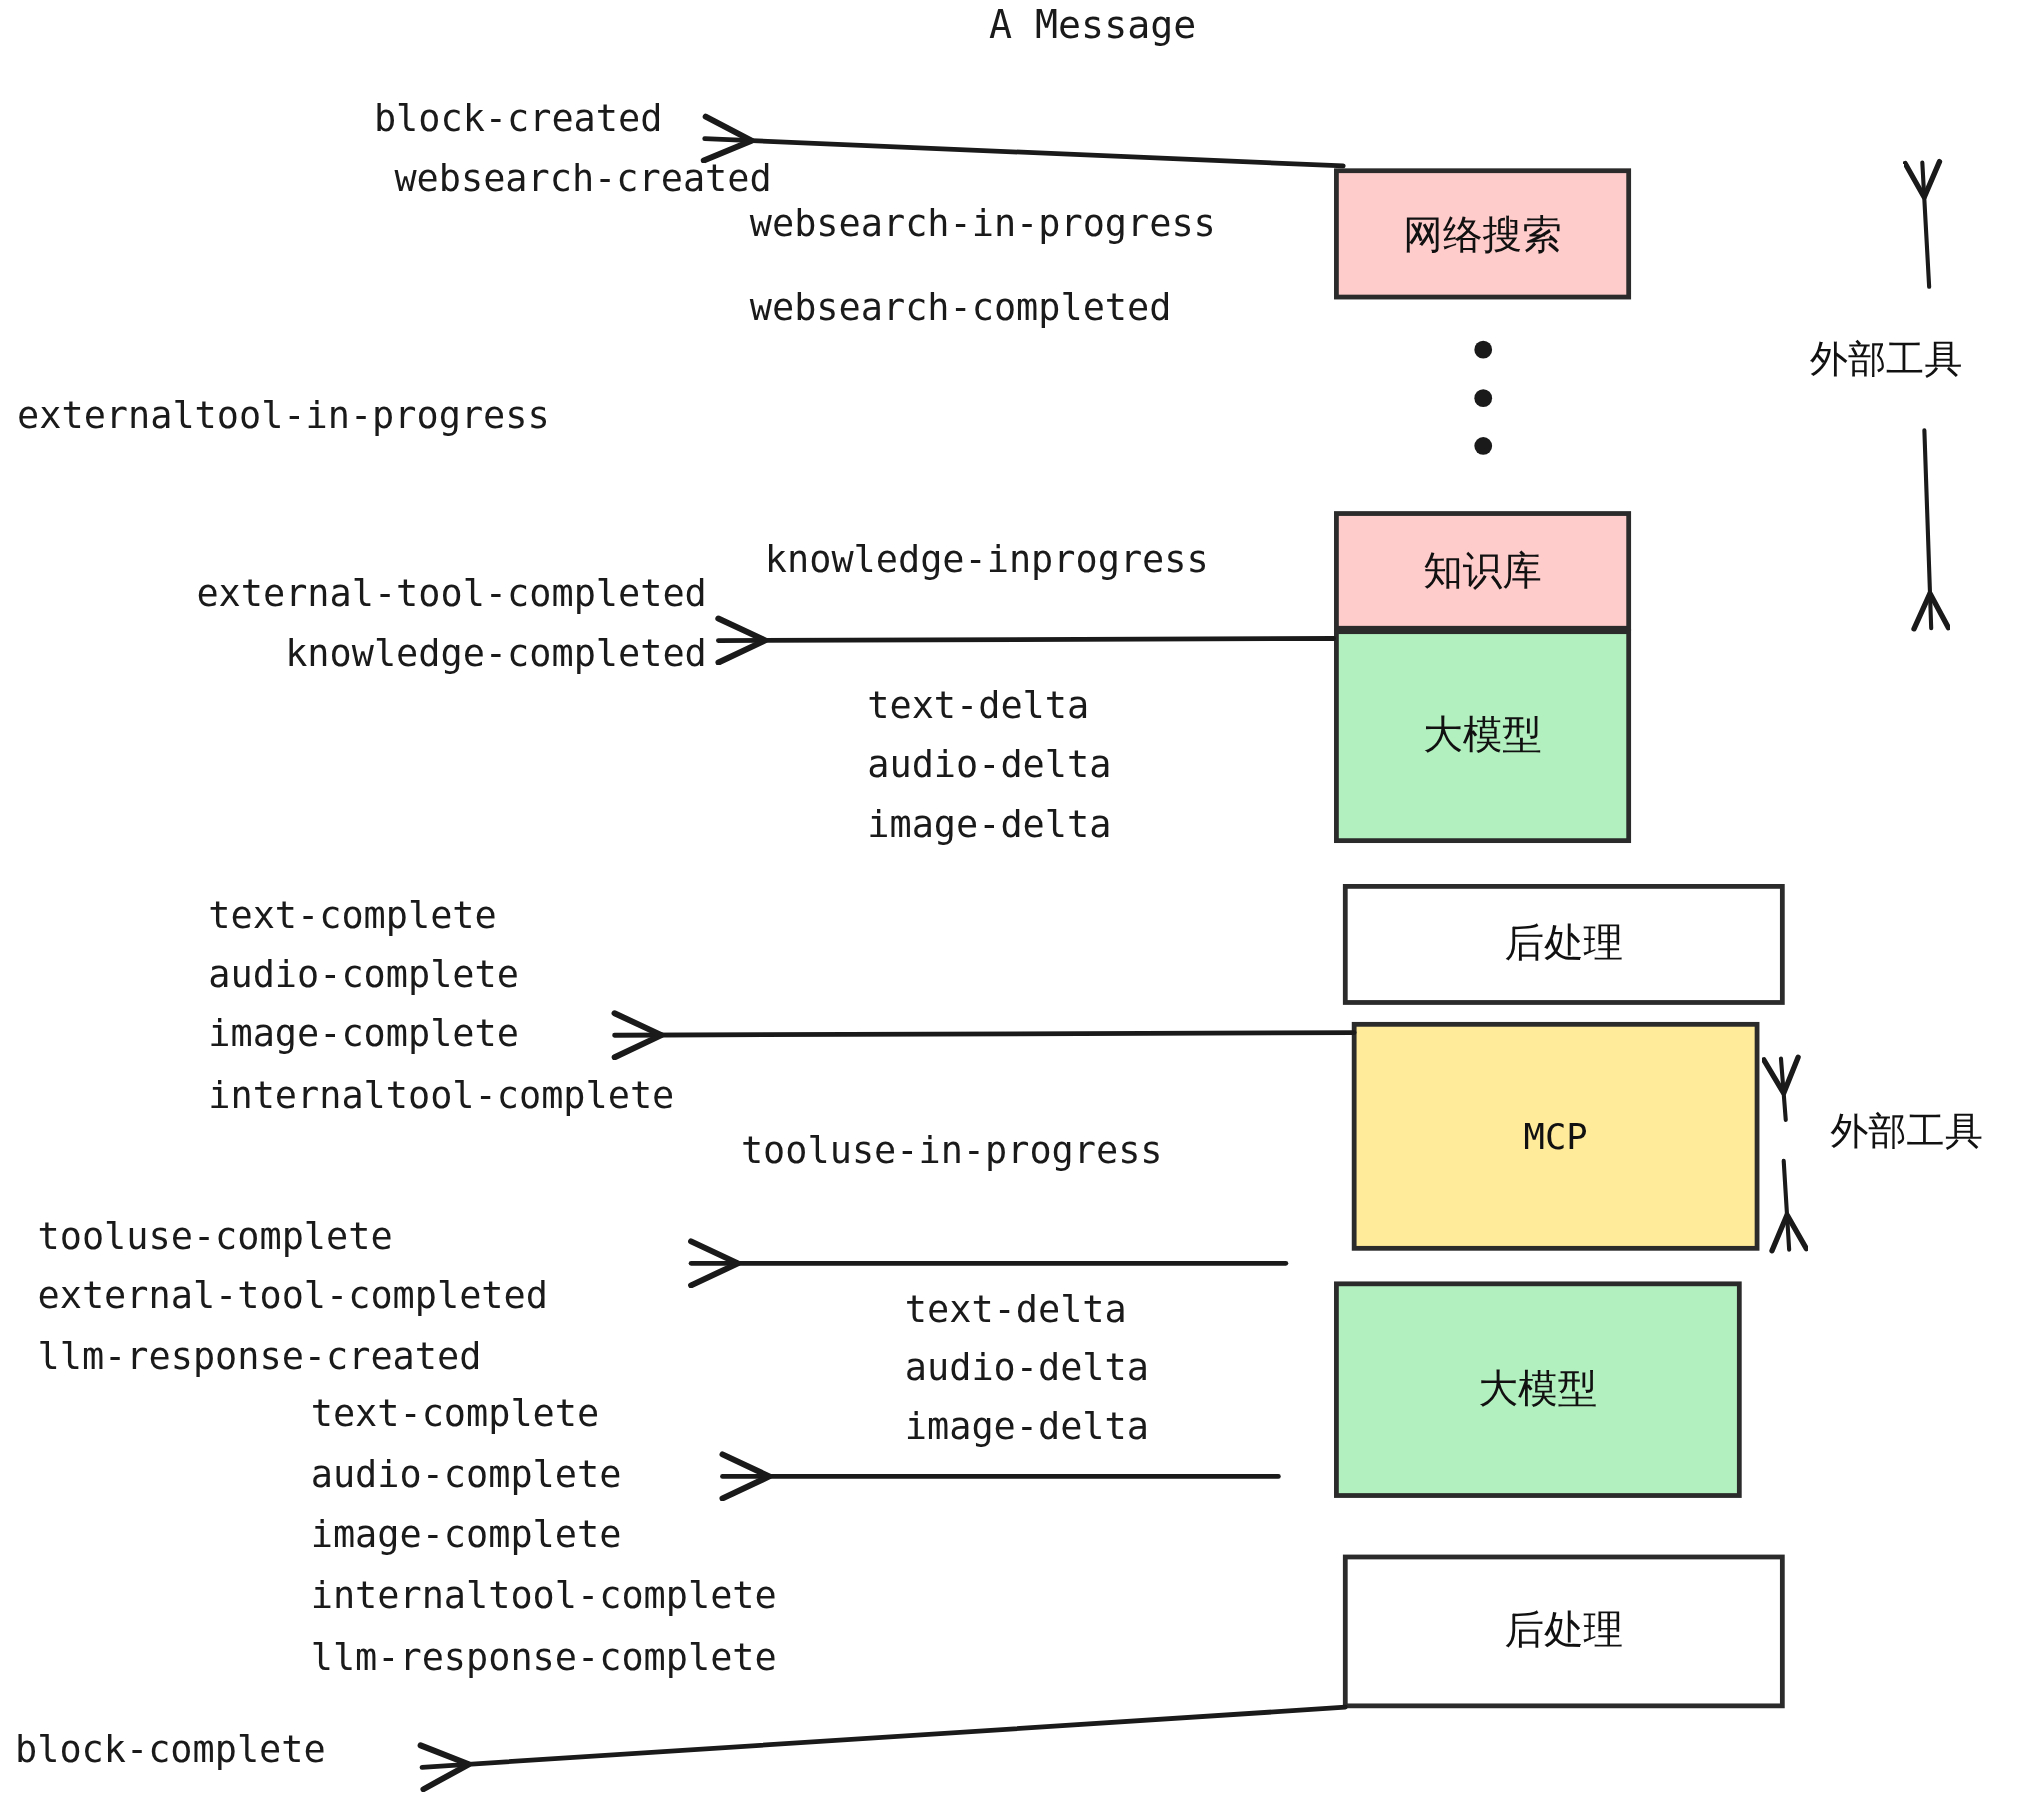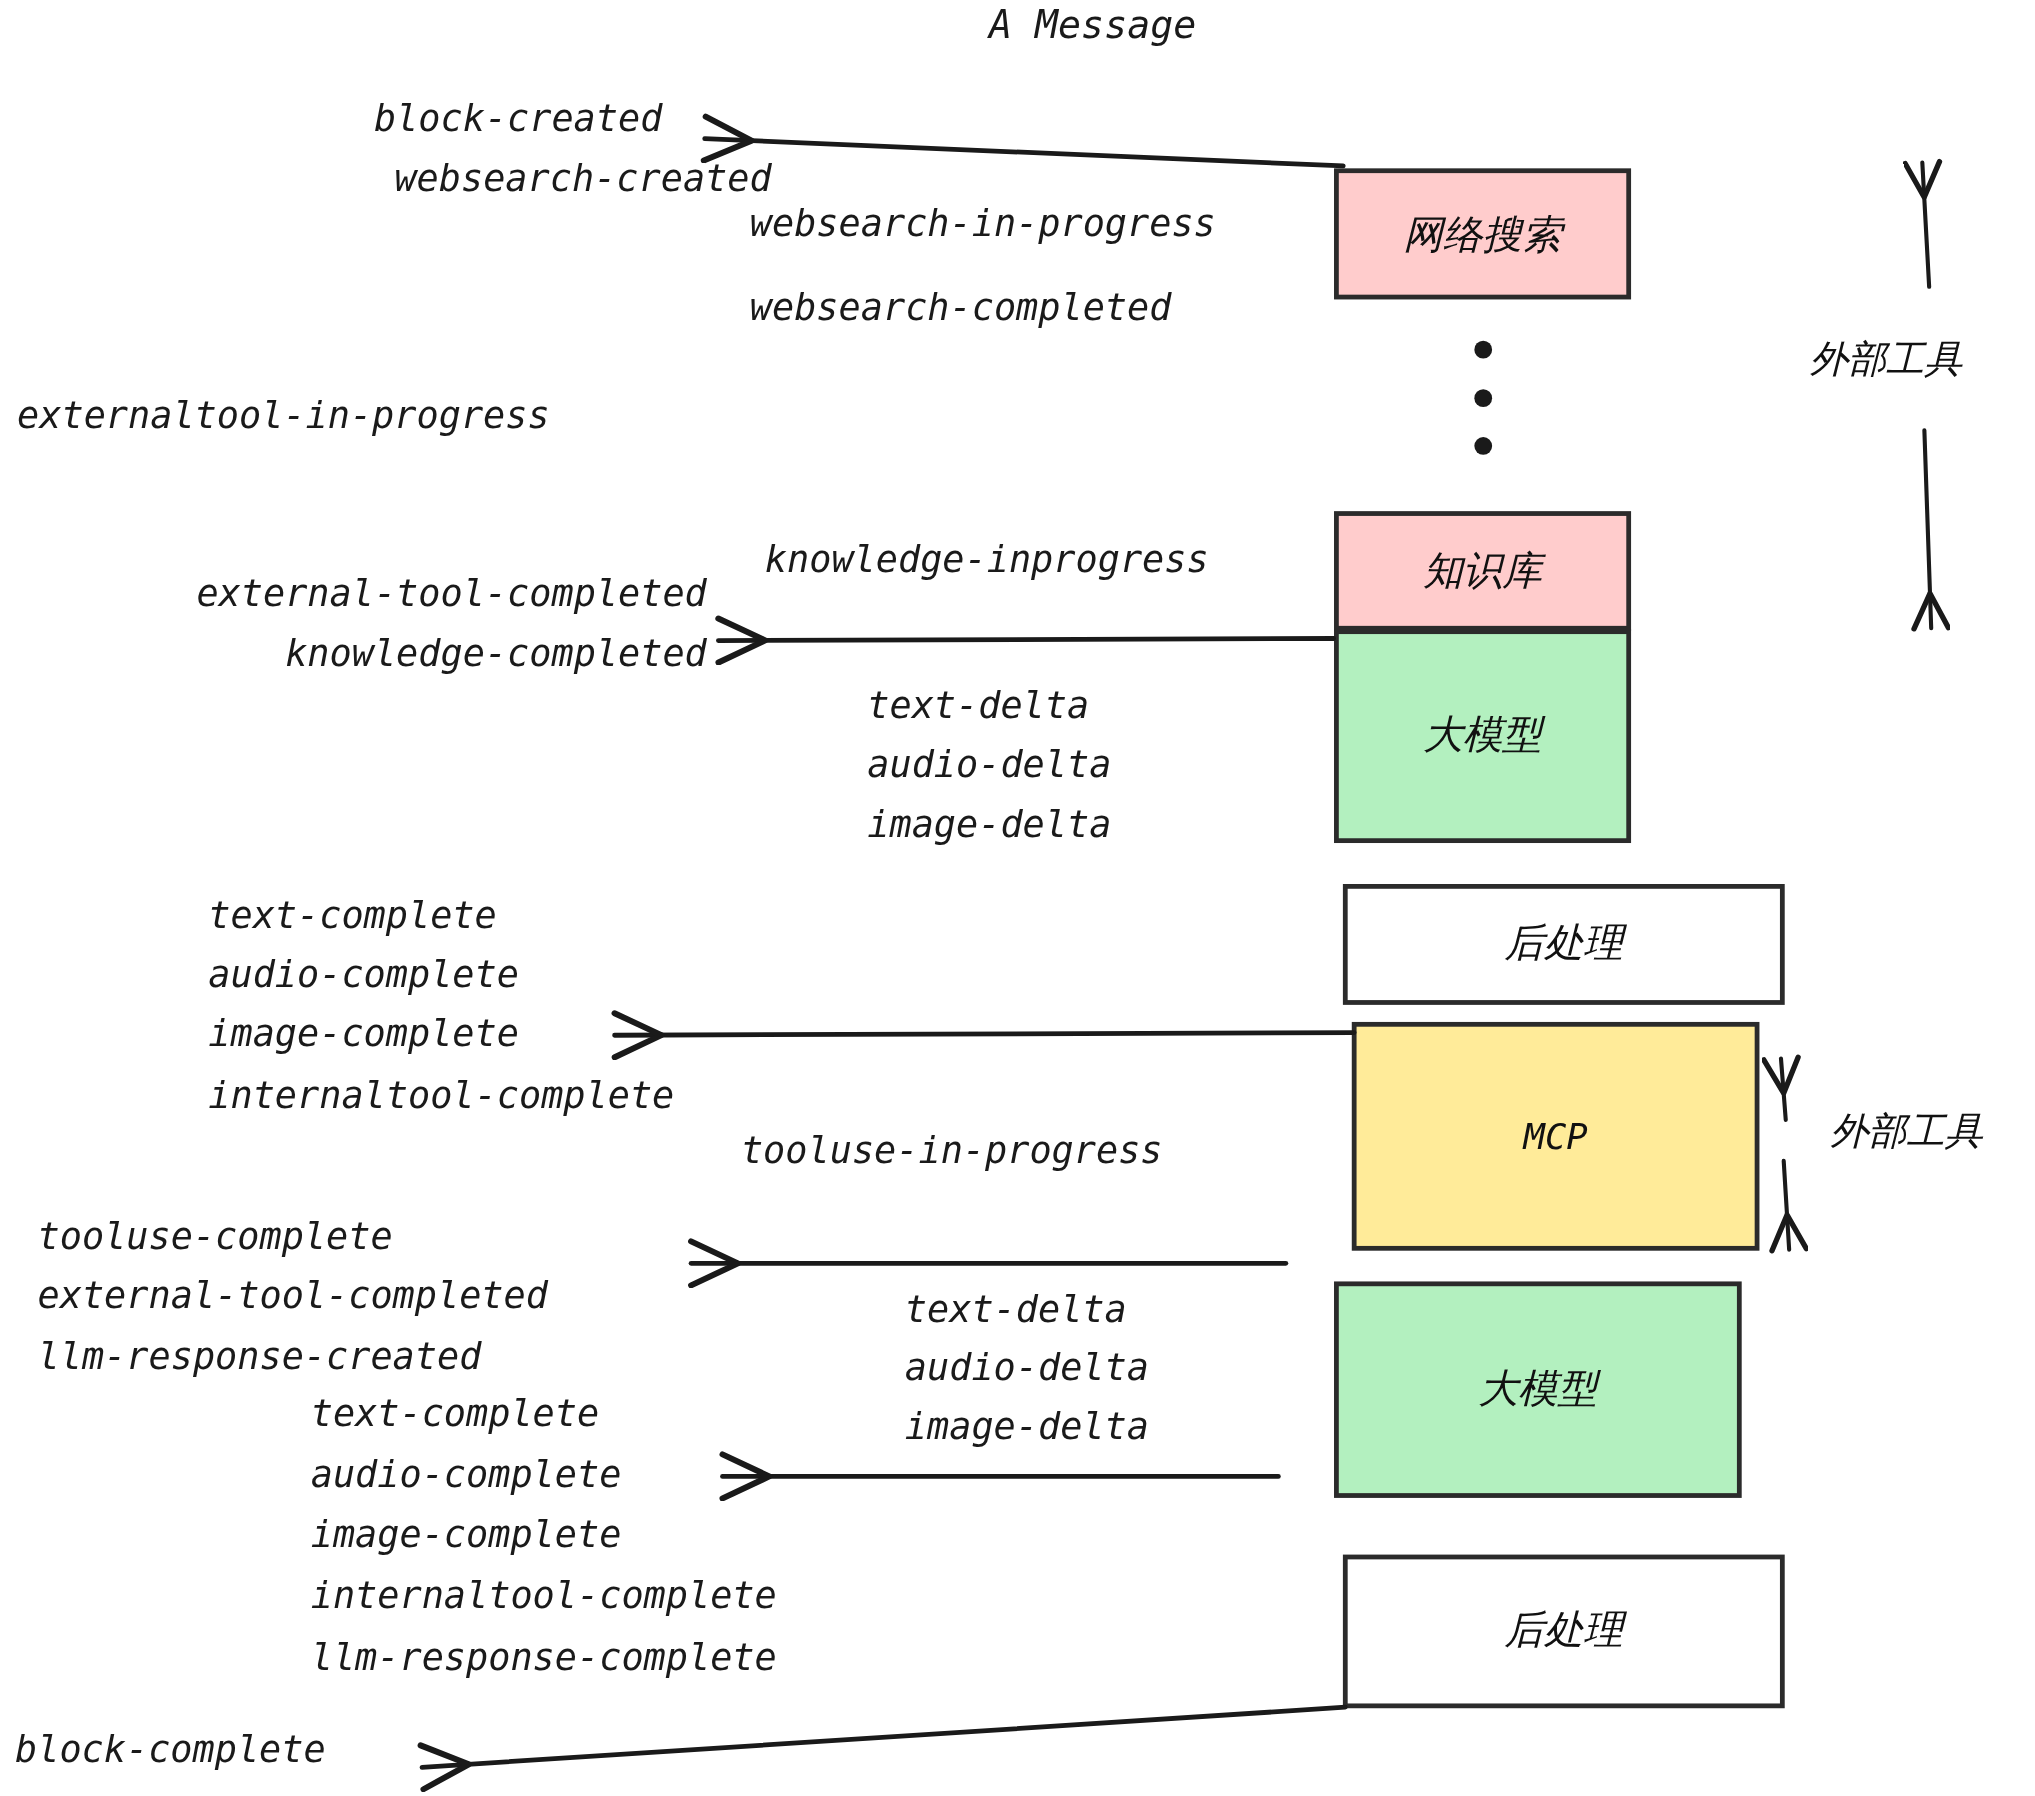--- a/index.html
+++ b/index.html
@@ -1,18 +1,18 @@
 <!DOCTYPE html>
 <html style="font-size:11px"><head>
 <meta charset="utf-8">
 <style>
   html,body{margin:0;padding:0;background:#ffffff;}
   body{width:2035px;height:1796px;overflow:hidden;
        font-family:"DejaVu Sans Mono","Liberation Mono",monospace;}
-  #stage{position:relative;width:2035px;height:1796px;background:#fff;font-style:italic;}
+  #stage{position:relative;width:2035px;height:1796px;background:#fff;}
   svg#diagram{position:absolute;left:0;top:0;width:2035px;height:1796px;display:block;}
   .evt{font-family:"DejaVu Sans Mono","Liberation Mono",monospace;
        font-size:54px;fill:#1a1a1a;dominant-baseline:middle;}
   .evt-end{text-anchor:end;}
   .evt-start{text-anchor:start;}
   .title{font-family:"DejaVu Sans Mono","Liberation Mono",monospace;
          font-size:56px;fill:#1a1a1a;text-anchor:middle;dominant-baseline:middle;}
   .boxlabel{font-family:"DejaVu Sans","Liberation Sans",sans-serif;
             font-size:58px;fill:#111;text-anchor:middle;dominant-baseline:middle;}
   .boxlabel-mono{font-family:"DejaVu Sans Mono","Liberation Mono",monospace;

